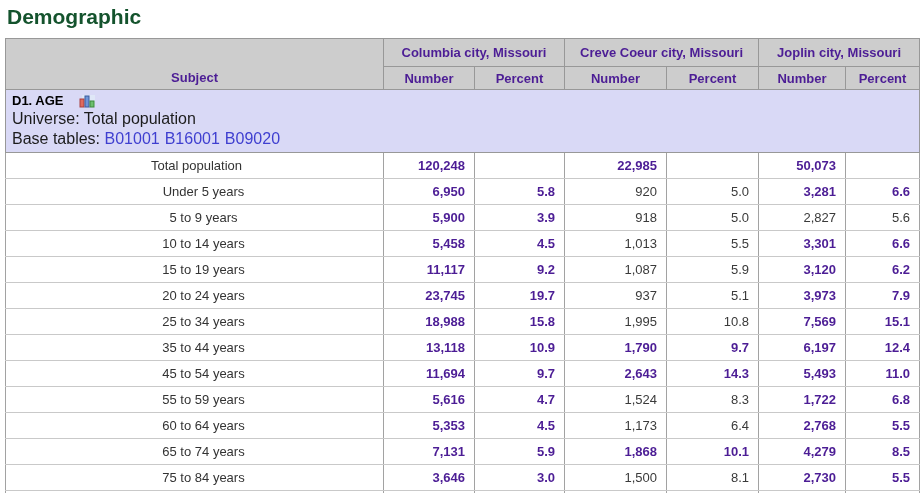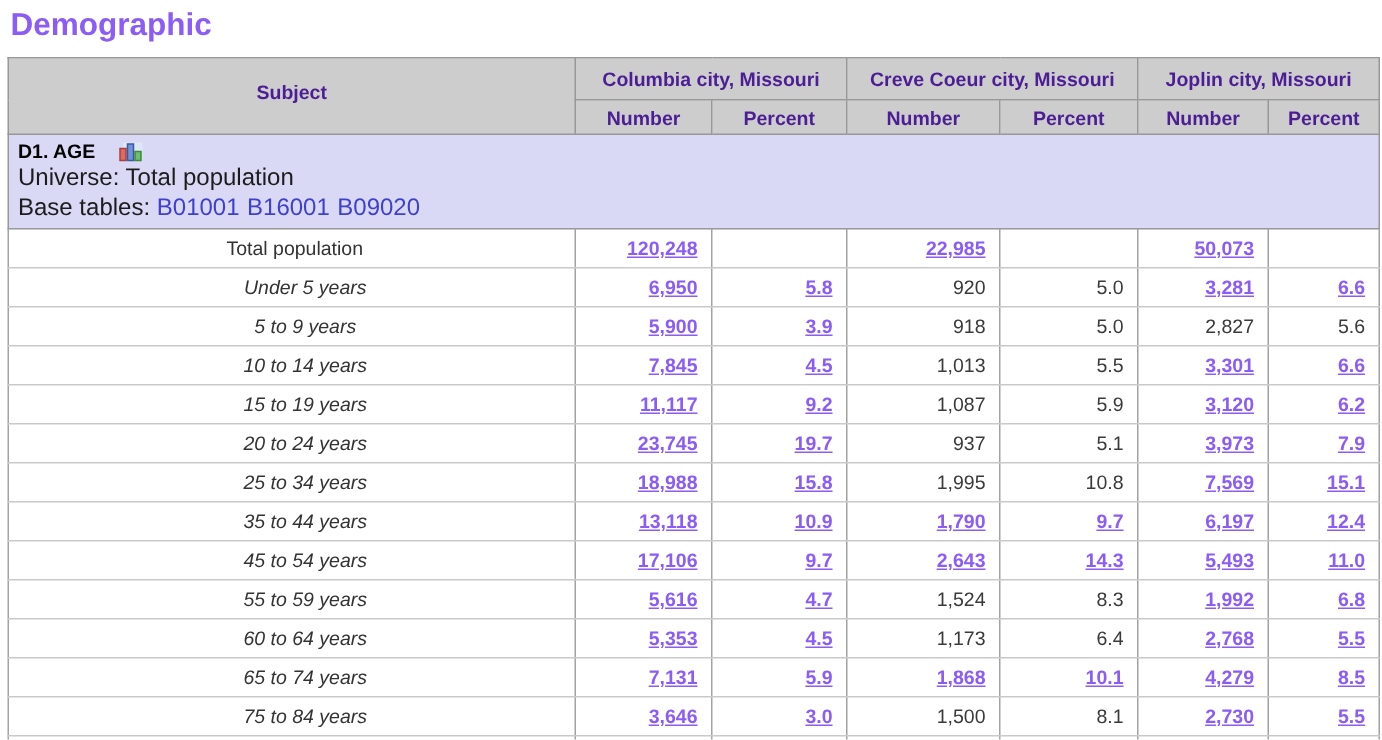--- a/index.html
+++ b/index.html
@@ -3,37 +3,37 @@
 <meta charset="utf-8">
 <style>
   html, body { margin:0; padding:0; }
   body {
     width:921px; height:493px; overflow:hidden;
     background:#ffffff;
     font-family:"Liberation Sans", sans-serif;
     color:#333;
   }
   h1.page-title {
-    font-size:21px; font-weight:bold; color:#8b5cf6;
+    font-size:21px; font-weight:bold; color:#14532d;
     margin:5px 0 9px 7px; letter-spacing:0px;
   }
   table.demo {
     border-collapse:collapse; table-layout:fixed;
     margin-left:5px; width:914px;
     font-size:13px;
   }
   table.demo { border:1px solid #8e8e8e; }
 
   
   thead th {
     background:#cdcdcd; border:1px solid #989898;
     font-weight:bold; color:#4c1d95; font-size:13px;
   }
   th.subject-cell {
-    text-align:left; vertical-align:bottom; padding:2px 5px 20px 5px;
+    text-align:left; vertical-align:bottom; padding:2px 5px 4px 5px;
   }
   tr.group-row th { height:25px; text-align:center; }
   tr.cols-row th  { height:20px; text-align:center; }
 
   
   tr.section-row td {
     background:#d9d9f6; border:1px solid #989898;
     padding:3px 6px 4px 6px; height:46px; vertical-align:top;
   }
   .sec-title { font-size:13px; font-weight:bold; color:#000;
@@ -43,23 +43,23 @@
   .chart-icon { display:inline-block; line-height:0; cursor:pointer; }
 
   
   tbody tr.data-row td {
     height:23px;
     border:1px solid;
     border-color:#c9c9c9 #a2a2a2;
     background:#fff;
   }
   td.label { text-align:center; padding-left:5px; color:#333; }
-  td.label.indent { padding-left:19px;font-style:italic; }
+  td.label.indent { padding-left:19px; }
   td.num { text-align:right; padding-right:9px; color:#3a3a3a; }
-  td.num.bold { font-weight:bold; color:#8b5cf6;text-decoration:underline; }
+  td.num.bold { font-weight:bold; color:#4c1d95; }
 </style>
 </head>
 <body>
 
 <h1 class="page-title">Demographic</h1>
 
 <table class="demo">
   <colgroup>
     <col style="width:378px">
       <col style="width:91px">
@@ -128,21 +128,21 @@
     <td class="label indent">5 to 9 years</td>
     <td class="num bold">5,900</td>
     <td class="num bold">3.9</td>
     <td class="num">918</td>
     <td class="num">5.0</td>
     <td class="num">2,827</td>
     <td class="num">5.6</td>
   </tr>
       <tr class="data-row">
     <td class="label indent">10 to 14 years</td>
-    <td class="num bold">7,845</td>
+    <td class="num bold">5,458</td>
     <td class="num bold">4.5</td>
     <td class="num">1,013</td>
     <td class="num">5.5</td>
     <td class="num bold">3,301</td>
     <td class="num bold">6.6</td>
   </tr>
       <tr class="data-row">
     <td class="label indent">15 to 19 years</td>
     <td class="num bold">11,117</td>
     <td class="num bold">9.2</td>
@@ -173,34 +173,34 @@
     <td class="label indent">35 to 44 years</td>
     <td class="num bold">13,118</td>
     <td class="num bold">10.9</td>
     <td class="num bold">1,790</td>
     <td class="num bold">9.7</td>
     <td class="num bold">6,197</td>
     <td class="num bold">12.4</td>
   </tr>
       <tr class="data-row">
     <td class="label indent">45 to 54 years</td>
-    <td class="num bold">17,106</td>
+    <td class="num bold">11,694</td>
     <td class="num bold">9.7</td>
     <td class="num bold">2,643</td>
     <td class="num bold">14.3</td>
     <td class="num bold">5,493</td>
     <td class="num bold">11.0</td>
   </tr>
       <tr class="data-row">
     <td class="label indent">55 to 59 years</td>
     <td class="num bold">5,616</td>
     <td class="num bold">4.7</td>
     <td class="num">1,524</td>
     <td class="num">8.3</td>
-    <td class="num bold">1,992</td>
+    <td class="num bold">1,722</td>
     <td class="num bold">6.8</td>
   </tr>
       <tr class="data-row">
     <td class="label indent">60 to 64 years</td>
     <td class="num bold">5,353</td>
     <td class="num bold">4.5</td>
     <td class="num">1,173</td>
     <td class="num">6.4</td>
     <td class="num bold">2,768</td>
     <td class="num bold">5.5</td>

